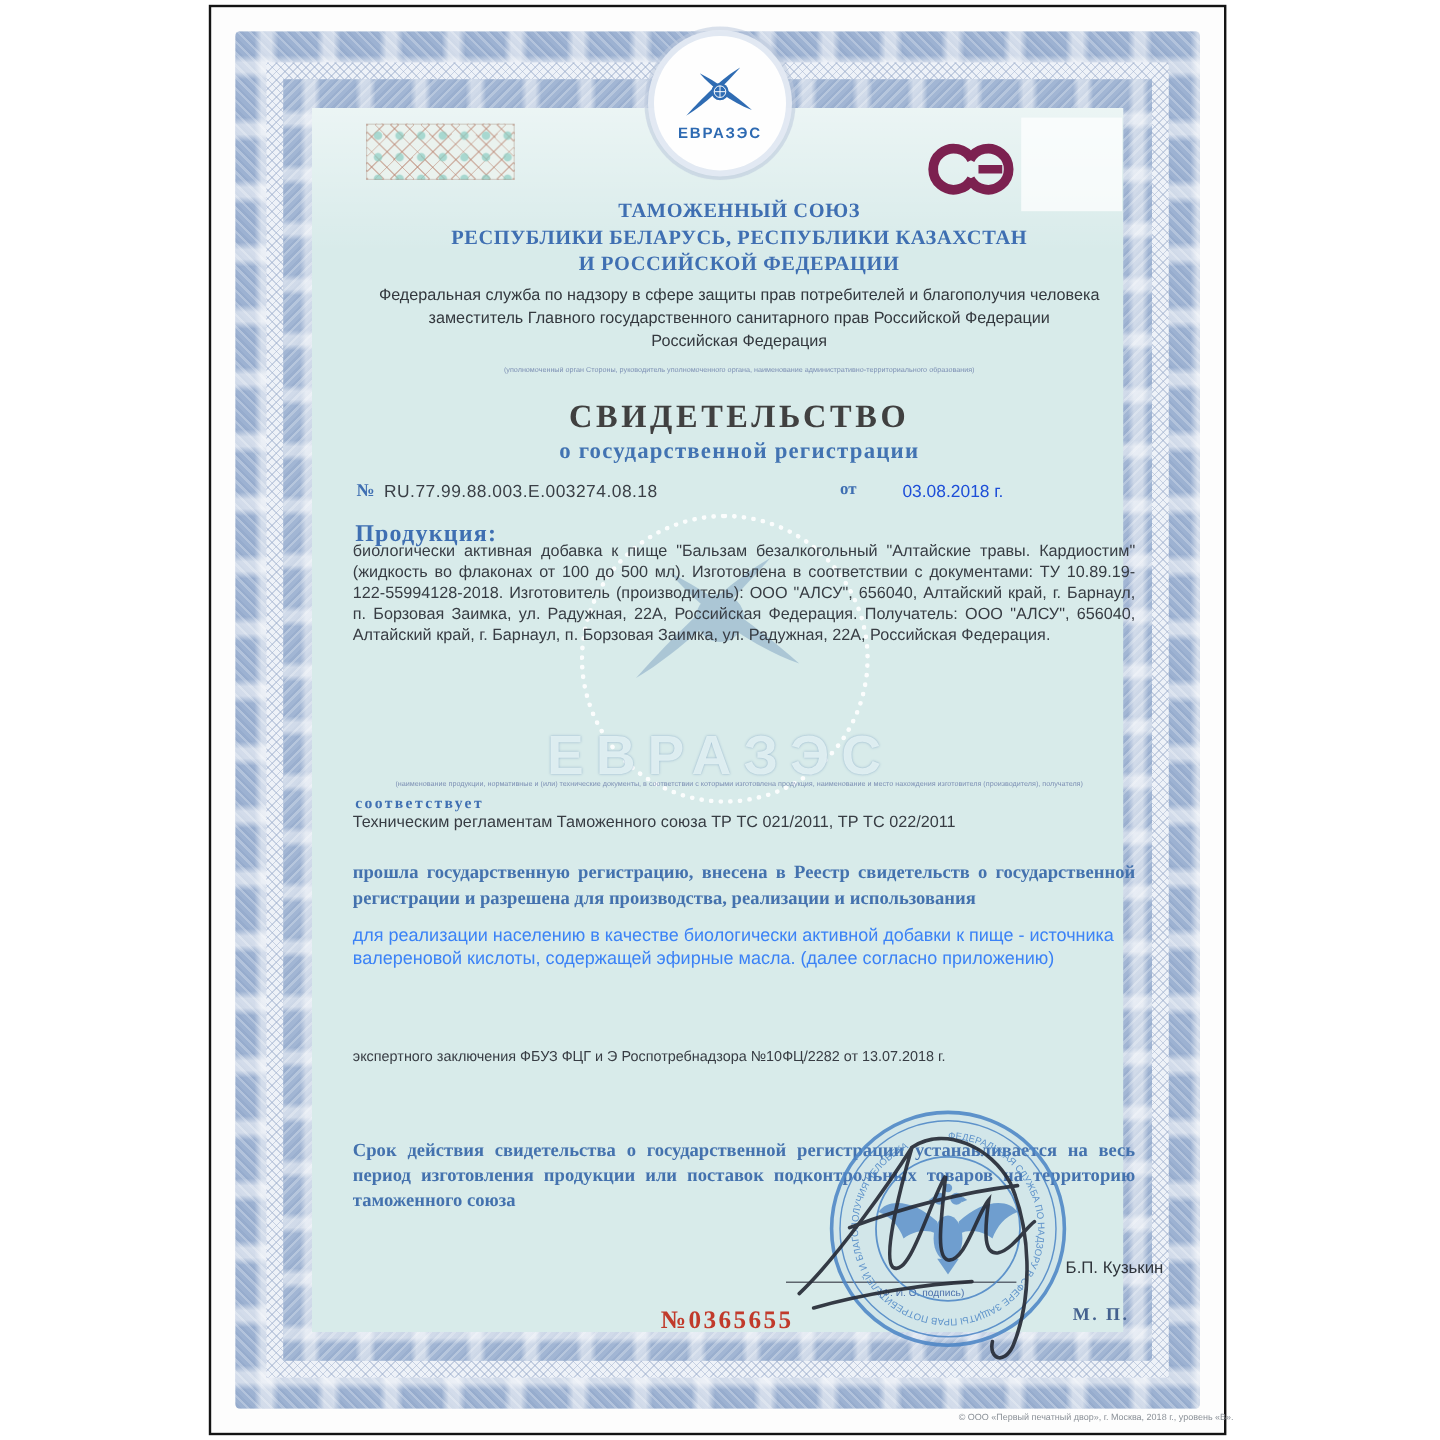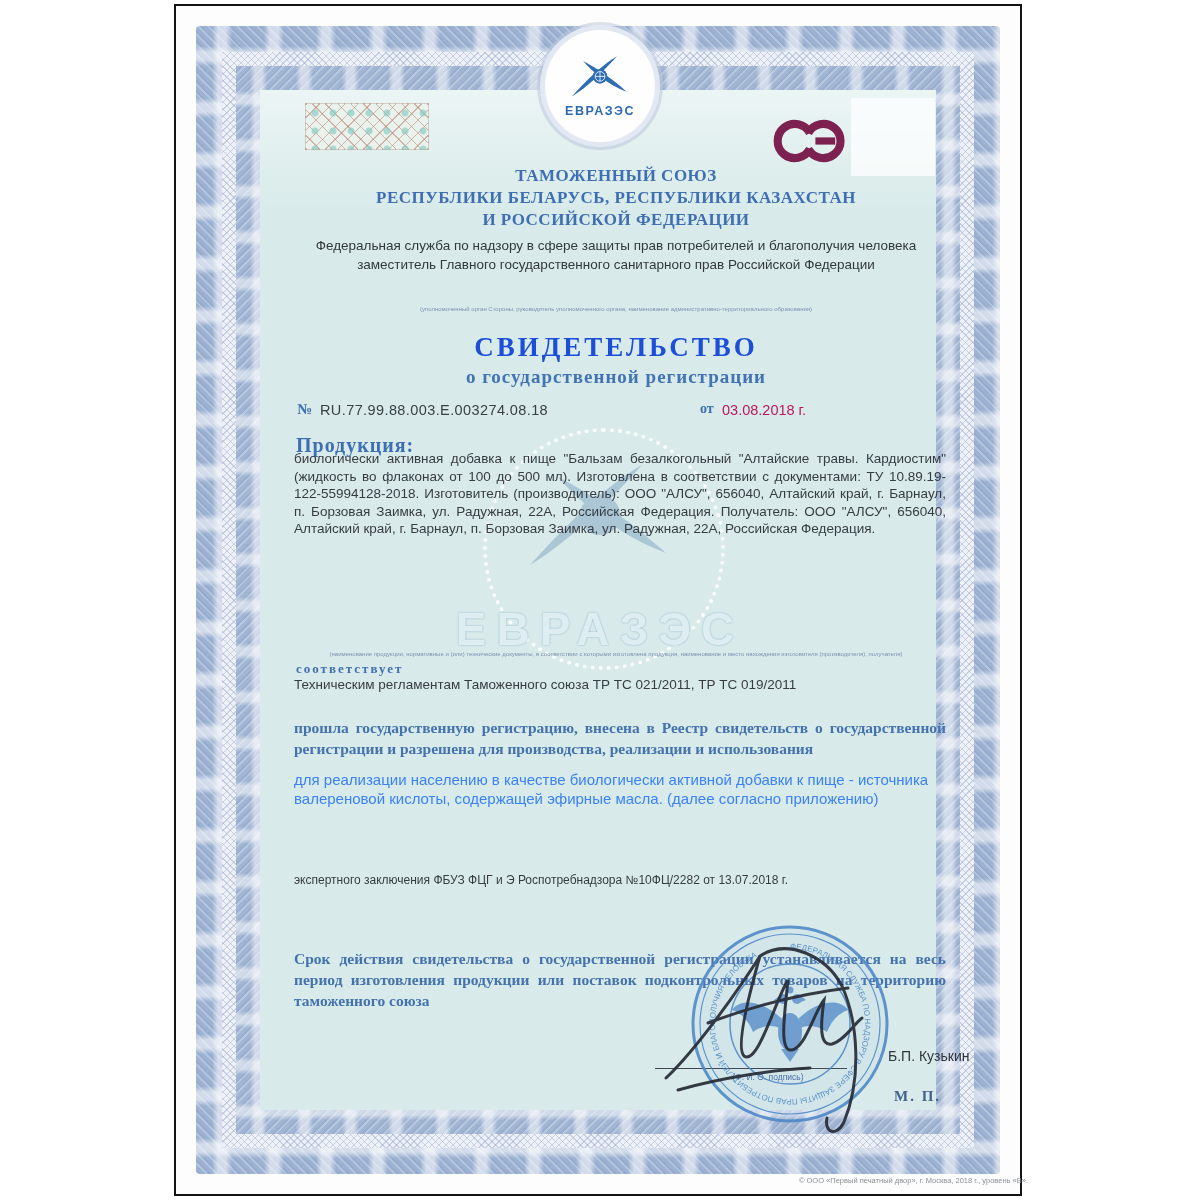--- a/index.html
+++ b/index.html
@@ -30,26 +30,26 @@
         background:linear-gradient(rgba(255,255,255,.5),rgba(255,255,255,0));}
   
   .t{position:absolute;z-index:5;margin-left:16px;}
   .serifB{font-family:"Liberation Serif",serif;font-weight:bold;}
   .blue{color:#3f6fb2;}
   .hdr1{left:270px;top:166px;width:660px;text-align:center;font-size:17px;letter-spacing:.5px;}
   .hdr2{left:270px;top:188px;width:660px;text-align:center;font-size:17px;letter-spacing:.5px;}
   .hdr3{left:270px;top:210px;width:660px;text-align:center;font-size:17px;letter-spacing:.5px;}
   .ag{left:270px;width:660px;text-align:center;font-size:13.5px;color:#33383e;}
   .tiny{left:270px;width:660px;text-align:center;font-size:6px;color:#7d90b4;white-space:nowrap;overflow:hidden;}
-  .title1{left:270px;top:332px;width:660px;text-align:center;font-size:27px;letter-spacing:3px;color:#1d4ed8;}
+  .title1{left:270px;top:332px;width:660px;text-align:center;font-size:27px;letter-spacing:3px;color:#404040;}
   .title2{left:270px;top:366px;width:660px;text-align:center;font-size:19px;letter-spacing:1px;color:#4273b2;}
   .numlbl{left:281px;top:401px;font-size:15px;}
   .numval{left:304px;top:402px;font-size:14.5px;letter-spacing:.4px;color:#3a3f46;}
   .datelbl{left:684px;top:401px;font-size:14px;}
-  .dateval{left:706px;top:402px;font-size:14.5px;color:#be185d;}
+  .dateval{left:736px;top:402px;font-size:14.5px;color:#1d4ed8;}
   .prodlbl{left:280px;top:434px;font-size:20px;letter-spacing:1px;text-align:right;}
   .prodtxt{left:278px;top:450px;width:652px;font-size:13.5px;line-height:17.6px;text-align:justify;color:#373c43;}
   .note2{top:651px;}
   .conf{left:280px;top:661px;font-size:13px;letter-spacing:2px;}
   .regs{left:278px;top:677px;width:652px;font-size:13.5px;color:#373c43;}
   .para{left:278px;width:652px;font-family:"Liberation Serif",serif;font-weight:bold;
         font-size:15.5px;line-height:21px;text-align:justify;color:#4472ae;}
   .p-reg{top:717px;}
   .p-fill1{left:278px;top:770px;width:652px;font-size:15px;line-height:19px;color:#3b82f6;}
   .p-basis{top:810px;}
@@ -141,46 +141,48 @@
       <path d="M41.1 21.2 A19 19 0 1 1 41.1 38.8"></path>
       <path d="M49 30 H71" stroke-width="8"></path>
     </g>
   </svg>
 
   <div class="t serifB blue hdr1">ТАМОЖЕННЫЙ СОЮЗ</div>
   <div class="t serifB blue hdr2">РЕСПУБЛИКИ БЕЛАРУСЬ, РЕСПУБЛИКИ КАЗАХСТАН</div>
   <div class="t serifB blue hdr3">И РОССИЙСКОЙ ФЕДЕРАЦИИ</div>
   <div class="t ag" style="top:238px;">Федеральная служба по надзору в сфере защиты прав потребителей и благополучия человека</div>
   <div class="t ag" style="top:257px;">заместитель Главного государственного санитарного прав Российской Федерации</div>
+  <div class="t ag" style="top:276px;">Российская Федерация</div>
   <div class="t tiny" style="top:306px;">(уполномоченный орган Стороны, руководитель уполномоченного органа, наименование административно-территориального образования)</div>
 
   <div class="t serifB title1">СВИДЕТЕЛЬСТВО</div>
   <div class="t serifB title2">о государственной регистрации</div>
 
   <div class="t serifB blue numlbl">№</div>
   <div class="t numval">RU.77.99.88.003.E.003274.08.18</div>
   <div class="t serifB blue datelbl">от</div>
   <div class="t dateval">03.08.2018 г.</div>
 
   <div class="t serifB blue prodlbl">Продукция:</div>
   <div class="t prodtxt">биологически активная добавка к пище "Бальзам безалкогольный "Алтайские травы. Кардиостим" (жидкость во флаконах от 100 до 500 мл). Изготовлена в соответствии с документами: ТУ 10.89.19-122-55994128-2018. Изготовитель (производитель): ООО "АЛСУ", 656040, Алтайский край, г. Барнаул, п. Борзовая Заимка, ул. Радужная, 22А, Российская Федерация.  Получатель: ООО "АЛСУ", 656040, Алтайский край, г. Барнаул, п. Борзовая Заимка, ул. Радужная, 22А, Российская Федерация.</div>
   <div class="t tiny note2">(наименование продукции, нормативные и (или) технические документы, в соответствии с которыми изготовлена продукция, наименование и место нахождения изготовителя (производителя), получателя)</div>
 
   <div class="t serifB blue conf">соответствует</div>
-  <div class="t regs">Техническим регламентам Таможенного союза ТР ТС 021/2011, ТР ТС 019/2011</div>
+  <div class="t regs">Техническим регламентам Таможенного союза ТР ТС 021/2011, ТР ТС 022/2011</div>
 
   <div class="t para p-reg">прошла государственную регистрацию, внесена в Реестр свидетельств о государственной регистрации и разрешена для производства, реализации и использования</div>
   <div class="t p-fill1">для реализации населению в качестве биологически активной добавки к пище - источника валереновой кислоты, содержащей эфирные масла. (далее согласно приложению)</div>
   <div class="t p-fill2">экспертного заключения ФБУЗ ФЦГ и Э Роспотребнадзора №10ФЦ/2282 от 13.07.2018 г.</div>
   <div class="t para p-term">Срок действия свидетельства о государственной регистрации устанавливается на весь период изготовления продукции или поставок подконтрольных товаров на территорию таможенного союза</div>
 
   <div class="sigline"></div>
   <div class="t fio">(Ф. И. О. подпись)</div>
   <div class="t kuzkin">Б.П. Кузькин</div>
   <div class="t serifB mp">М. П.</div>
+  <div class="t serifB serial">№0365655</div>
 
   <svg class="stamp" width="204" height="204" viewBox="-102 -102 204 204">
     <circle r="97" fill="rgba(120,160,210,0.07)" stroke="#4d86c6" stroke-width="3"></circle>
     <circle r="90" fill="none" stroke="#4d86c6" stroke-width="1.2"></circle>
     <circle r="60" fill="none" stroke="#4d86c6" stroke-width="1.5"></circle>
     <defs>
       <path id="ringpath" d="M 0,-75 A 75,75 0 1,1 -0.02,-75"></path>
     </defs>
     <text font-size="8" fill="#4d86c6" font-family="Liberation Sans, sans-serif">
       <textPath href="#ringpath">ФЕДЕРАЛЬНАЯ СЛУЖБА ПО НАДЗОРУ В СФЕРЕ ЗАЩИТЫ ПРАВ ПОТРЕБИТЕЛЕЙ И БЛАГОПОЛУЧИЯ ЧЕЛОВЕКА</textPath>

